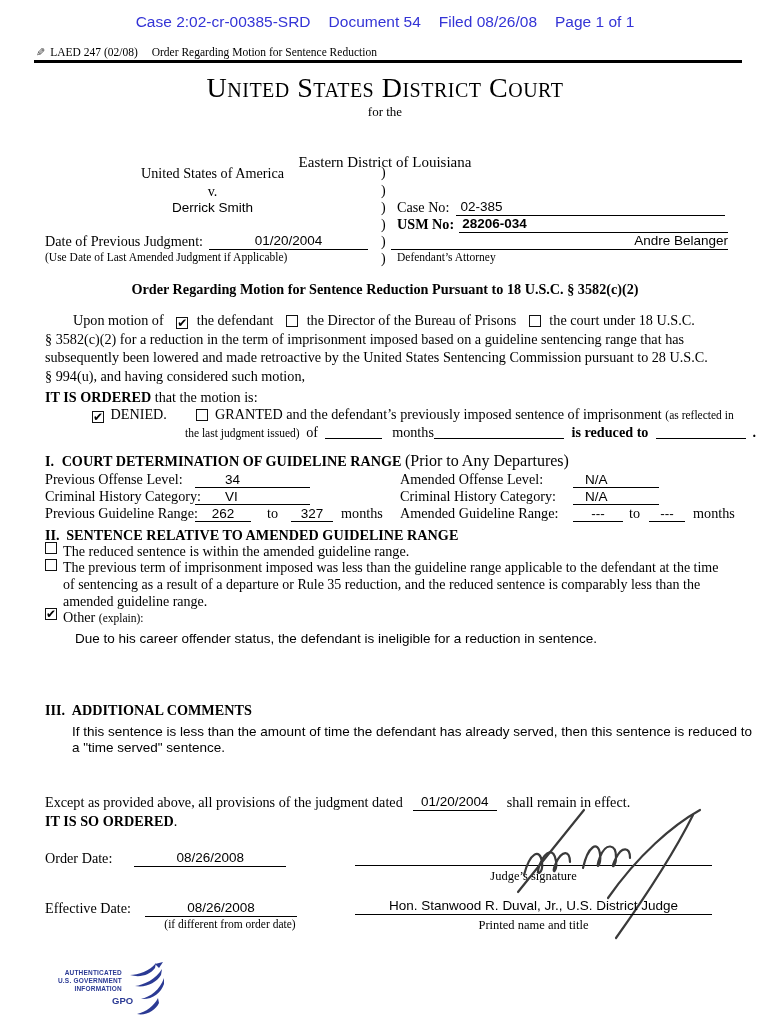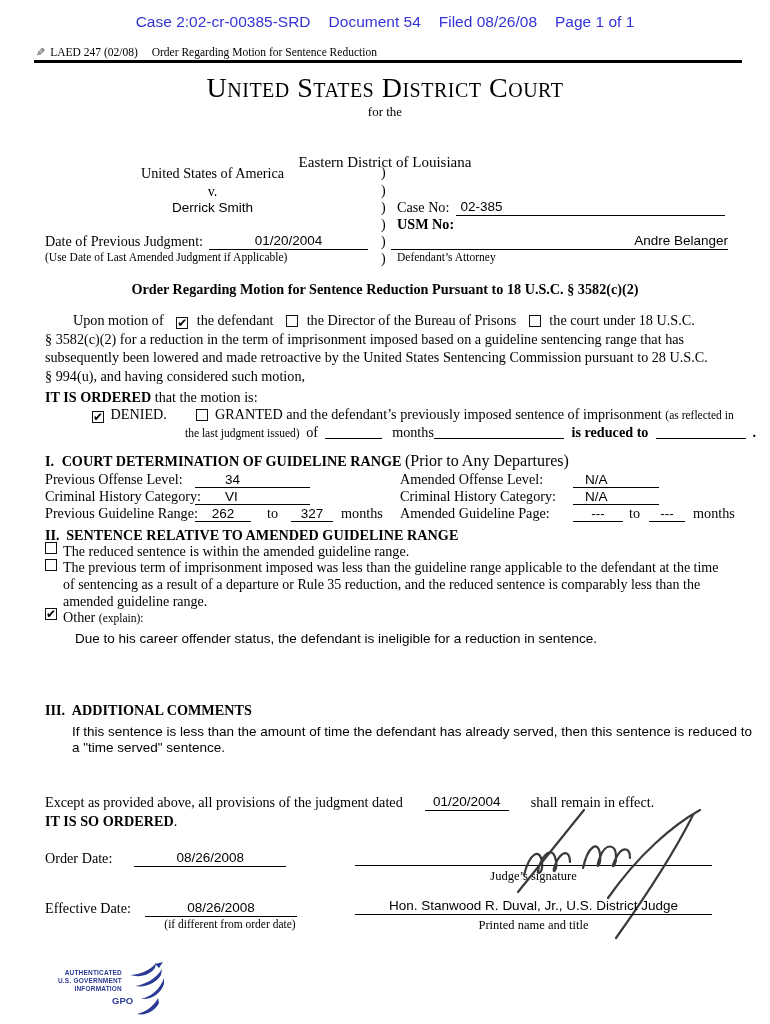--- a/index.html
+++ b/index.html
@@ -107,20 +107,21 @@
     <span style="top:234px;">)</span>
     <span style="top:251px;">)</span>
   </div>
 
   <div class="abs flexrow" style="top:199px;left:397px;right:45px;">
     <span style="padding-right:7px;">Case No:</span>
     <span class="fld grow" style="padding-left:4px;">02-385</span>
   </div>
   <div class="abs flexrow" style="top:216px;left:397px;right:42px;font-weight:bold;">
     <span style="padding-right:5px;">USM No:</span>
+    <span class="fld grow" style="padding-left:3px;">28206-034</span>
   </div>
 
   <div class="abs flexrow" style="top:233px;left:45px;width:323px;">
     <span style="padding-right:6px;">Date of Previous Judgment:</span>
     <span class="fld grow center">01/20/2004</span>
   </div>
   <div class="abs flexrow" style="top:233px;left:391px;right:42px;text-align:right;">
     <span class="fld grow" style="padding-left:7px;">Andre Belanger</span>
   </div>
   <div class="abs small" style="top:251px;left:45px;">(Use Date of Last Amended Judgment if Applicable)</div>
@@ -178,21 +179,21 @@
     <span class="ul" style="left:150px;width:115px;padding-left:30px;">VI</span>
     <span style="left:355px;">Criminal History Category:</span>
     <span class="ul" style="left:528px;width:86px;padding-left:12px;">N/A</span>
   </div>
   <div class="s1row" style="top:504px;">
     <span style="left:0;">Previous Guideline Range:</span>
     <span class="ul center" style="left:150px;width:56px;">262</span>
     <span style="left:222px;">to</span>
     <span class="ul center" style="left:246px;width:42px;">327</span>
     <span style="left:296px;">months</span>
-    <span style="left:355px;">Amended Guideline Page:</span>
+    <span style="left:355px;">Amended Guideline Range:</span>
     <span class="ul center" style="left:528px;width:50px;">---</span>
     <span style="left:584px;">to</span>
     <span class="ul center" style="left:604px;width:36px;">---</span>
     <span style="left:648px;">months</span>
   </div>
 
   <div class="abs" style="top:527px;left:45px;">
     <span class="sec-head">II.</span>
     <span class="sec-head" style="margin-left:3px;">SENTENCE RELATIVE TO AMENDED GUIDELINE RANGE</span>
   </div>
@@ -209,21 +210,21 @@
   </div>
   <div class="abs fill-sans nowrap" style="top:631px;left:75px;">Due to his career offender status, the defendant is ineligible for a reduction in sentence.</div>
 
   <div class="abs" style="top:702px;left:45px;">
     <span class="sec-head">III.</span>
     <span class="sec-head" style="margin-left:3px;">ADDITIONAL COMMENTS</span>
   </div>
   <div class="abs fill-sans nowrap" style="top:724px;left:72px;">If this sentence is less than the amount of time the defendant has already served, then this sentence is reduced to</div>
   <div class="abs fill-sans nowrap" style="top:740px;left:72px;">a "time served" sentence.</div>
 
-  <div class="abs flexrow nowrap" style="top:794px;left:45px;gap:12px;">
+  <div class="abs flexrow nowrap" style="top:794px;left:45px;">
     <span>Except as provided above, all provisions of the judgment dated</span>
     <span class="fld center" style="width:84px;margin:0 10px;">01/20/2004</span>
     <span>shall remain in effect.</span>
   </div>
   <div class="abs" style="top:813px;left:45px;">
     <span class="bold">IT IS SO ORDERED</span><span>.</span>
   </div>
 
   <div class="abs flexrow" style="top:850px;left:45px;">
     <span>Order Date:</span>

